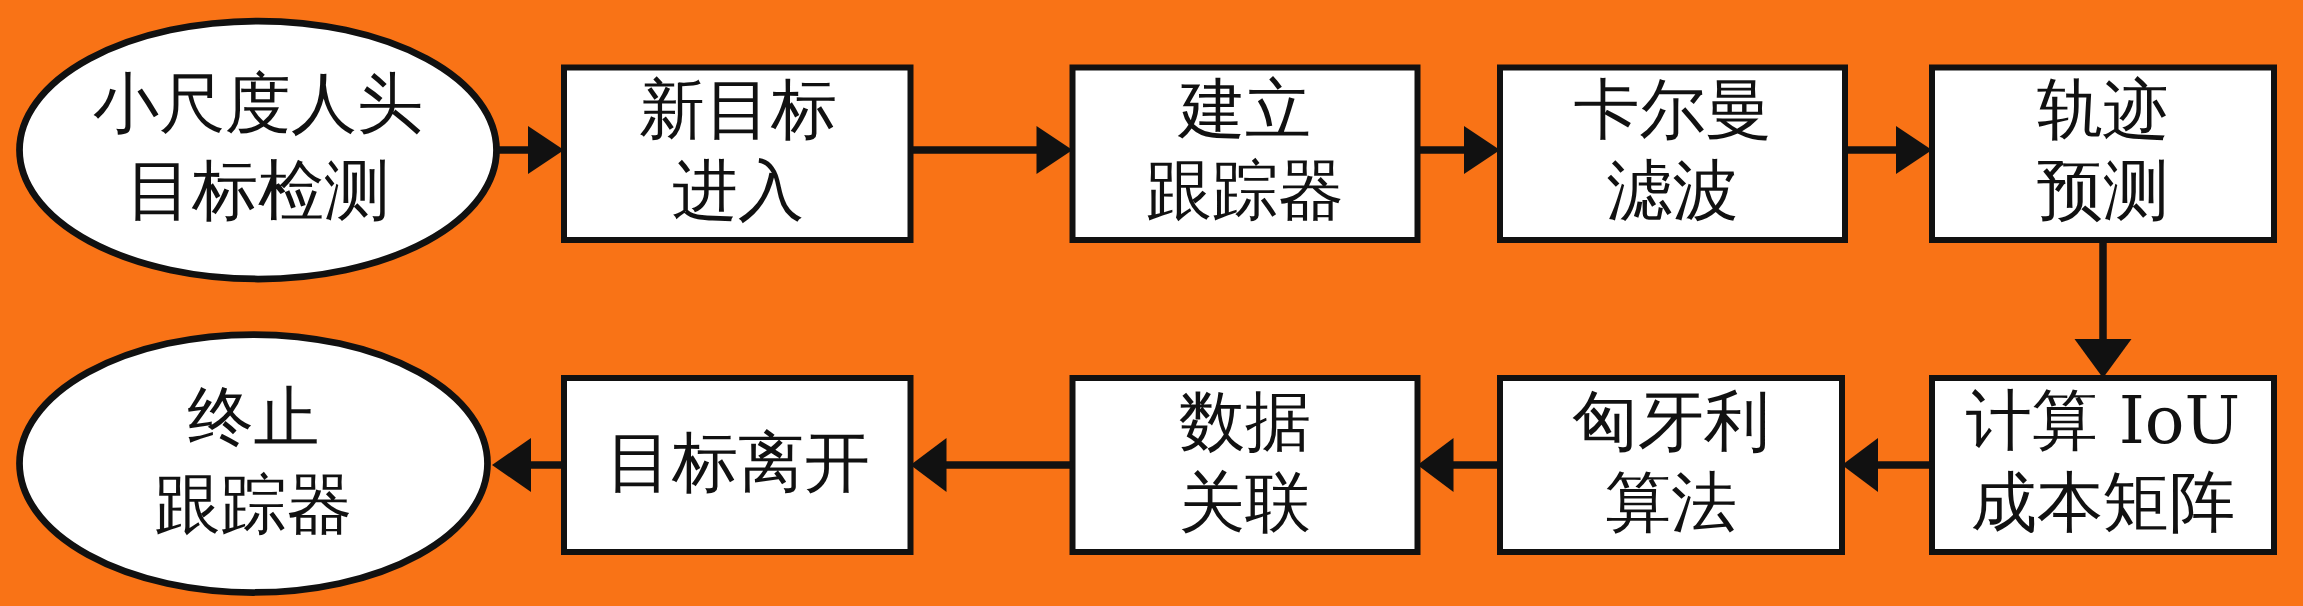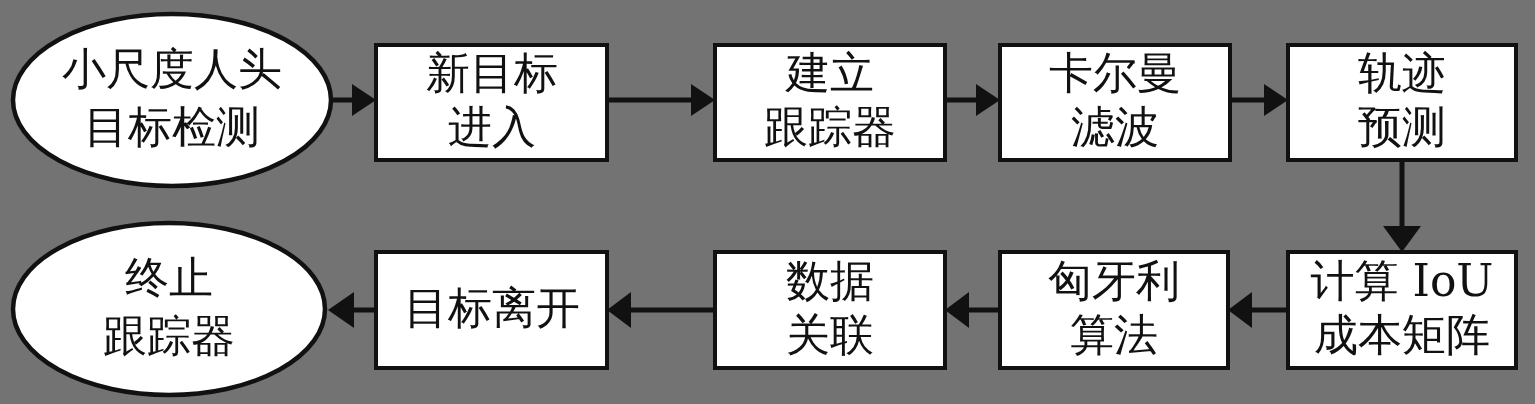--- a/index.html
+++ b/index.html
@@ -10,21 +10,21 @@
   body {
     width: 1535px;
     height: 404px;
     overflow: hidden;
     font-family: "Liberation Sans", sans-serif;
   }
   #flowchart-root {
     position: relative;
     width: 1535px;
     height: 404px;
-    background: #737373;
+    background: #f97316;
     text-align: right;
   }
   svg.diagram {
     display: block;
     width: 1535px;
     height: 404px;
   }
   .node-shape {
     fill: #ffffff;
     stroke: #111111;

